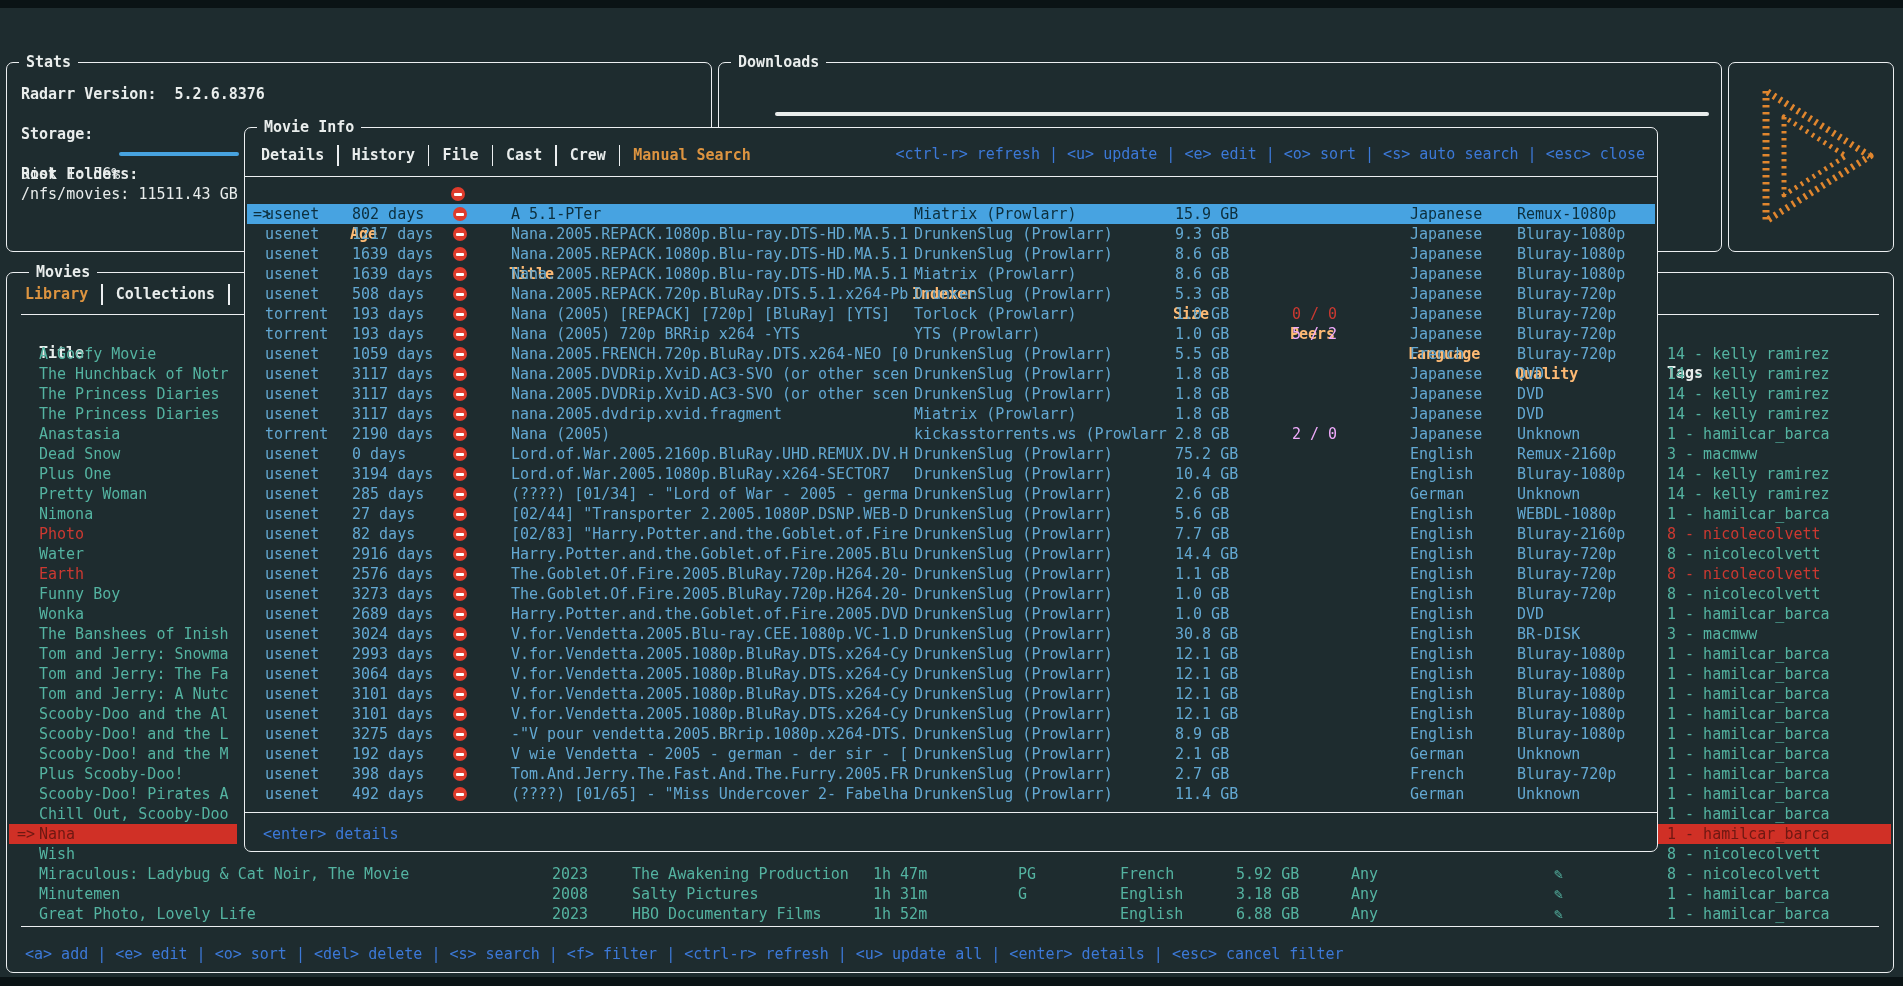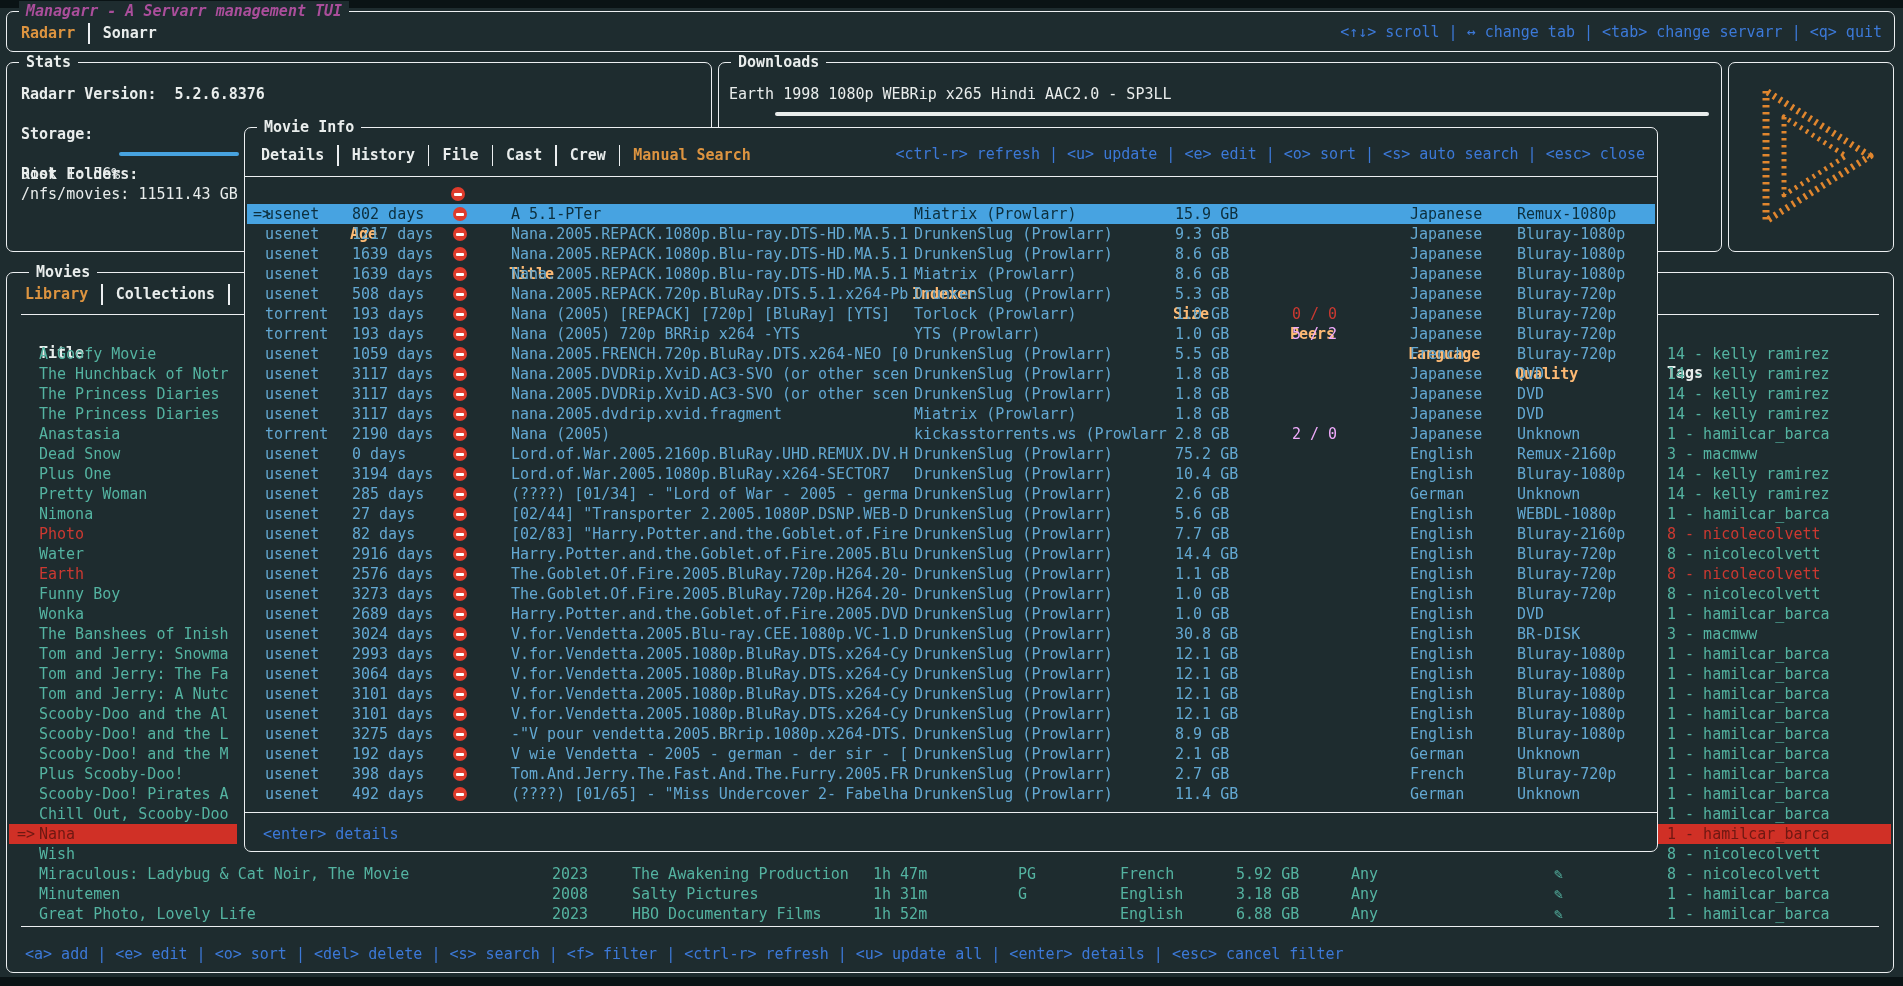--- a/index.html
+++ b/index.html
@@ -42,45 +42,35 @@
   .tselbg{position:absolute;left:1646px;top:0;width:238px;height:20px;background:#d03026;}
   .lseltext{color:#6f1812;}
 </style>
 </head>
 <body>
 
 <div class="screen">
   <div class="strip" style="top:0;height:8px;"></div>
   <div class="strip" style="top:977px;height:9px;"></div>
 
-  <div class="panel" style="left:6px;top:11px;width:1889px;height:41px;">
-    <span class="plabel magenta" style="font-weight:bold;">Managarr - A Servarr management TUI</span>
-    <div class="tabs" style="left:14px;top:11px;">
-      <span class="tab active">Radarr</span>
-      <span class="tsep"></span>
-      <span class="tab">Sonarr</span>
-    </div>
-    <span class="keys" style="position:absolute;right:12px;top:11px;">&lt;↑↓&gt; scroll | ↔ change tab | &lt;tab&gt; change servarr | &lt;q&gt; quit</span>
-  </div>
 
   <div class="panel" style="left:6px;top:62px;width:706px;height:190px;">
     <span class="plabel">Stats</span>
     <div class="row bold" style="top:21px;"><span class="cell" style="left:14px;">Radarr Version:  5.2.6.8376</span></div>
     <div class="row bold" style="top:61px;"><span class="cell" style="left:14px;">Storage:</span></div>
     <div class="row" style="top:81px;">
       <span class="cell" style="left:14px;">Disk 1: 56%</span>
       <div class="cell bluebar" style="left:112px;top:8px;width:120px;height:4px;border-radius:2px;"></div>
     </div>
     <div class="row bold" style="top:101px;"><span class="cell" style="left:14px;">Root Folders:</span></div>
     <div class="row" style="top:121px;"><span class="cell" style="left:14px;">/nfs/movies: 11511.43 GB</span></div>
   </div>
 
   <div class="panel" style="left:718px;top:62px;width:1004px;height:190px;">
     <span class="plabel">Downloads</span>
-    <div class="row" style="top:21px;"><span class="cell" style="left:10px;">Earth 1998 1080p WEBRip x265 Hindi AAC2.0 - SP3LL</span></div>
     <div class="row" style="top:41px;">
       <span class="cell" style="left:10px;">52%</span>
       <div class="cell whitebar" style="left:56px;right:12px;top:8px;height:4px;border-radius:2px;">
         <div class="bluebar" style="height: 4px; border-radius: 2px; width: 52%;"></div>
       </div>
     </div>
   </div>
 
   <div class="panel" style="left:1728px;top:62px;width:166px;height:190px;">
     <svg width="140" height="160" style="position:absolute;left:13px;top:12px;">

